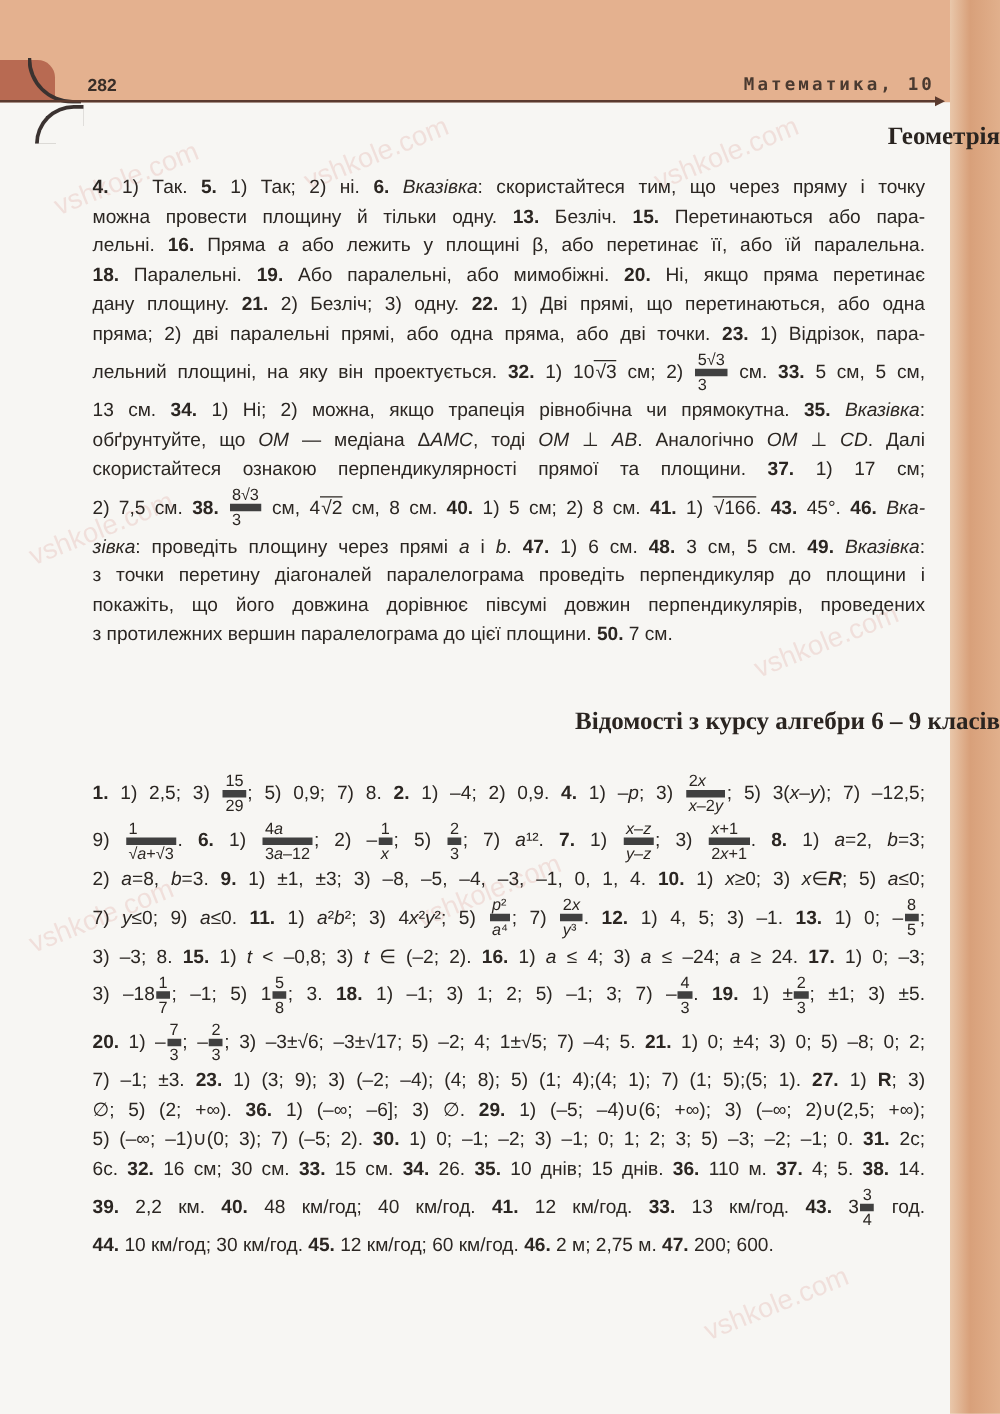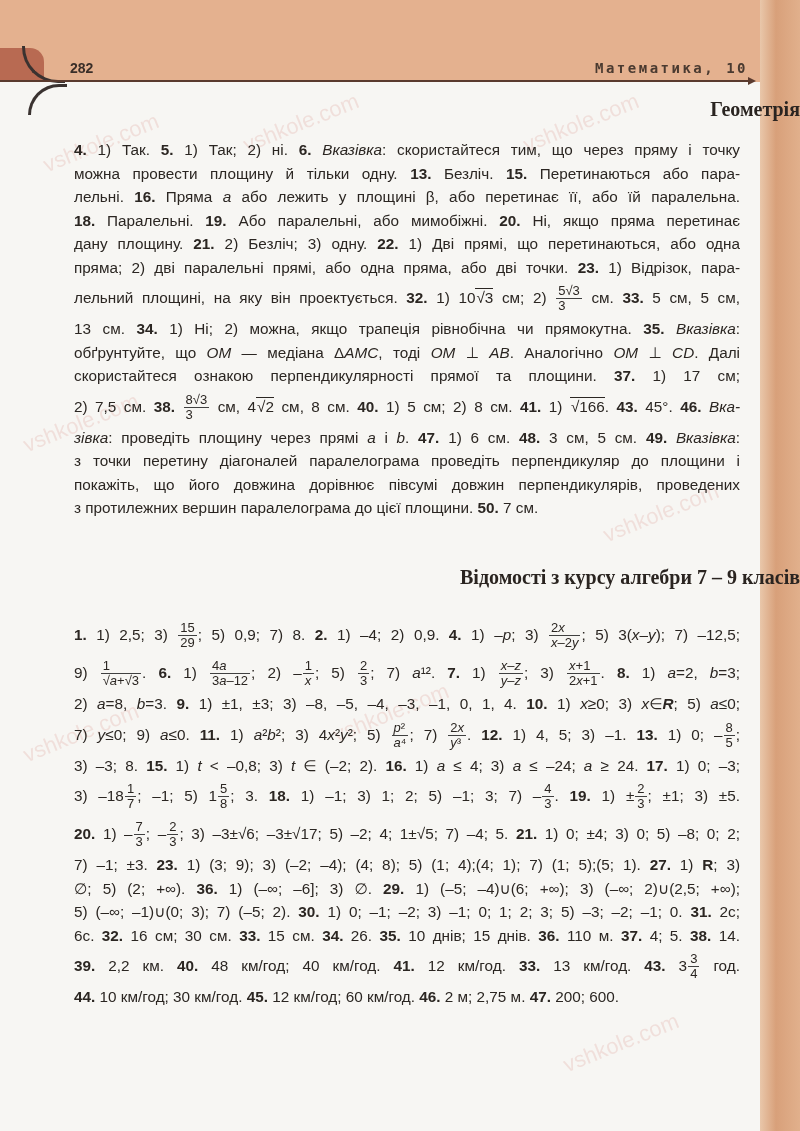--- a/index.html
+++ b/index.html
@@ -67,21 +67,21 @@
   .text-block .ln { display:block; white-space:nowrap; text-align:justify; text-align-last:justify; }
   .text-block .ln.last { text-align-last:left; }
   .text-block .tall { line-height:38px; }
   b.n { font-weight:bold; }
   i { font-style:italic; }
   .frac {
     display:inline-block; vertical-align:middle; text-align:center; font-size:13px; line-height:14px;
     margin:0 1px;
   }
   .frac > span { display:block; padding:0 2px; }
-  .frac > span.num { border-bottom:1px solid #404040; }
+  .frac > span.num { border-bottom:6px solid #404040; }
   .sqrt { border-top:1px solid #2b2622; padding-left:1px; }
   .watermark {
     position:absolute; font-size:22px; color:rgba(210,120,110,0.18); transform:rotate(-22deg);
     font-family:"Liberation Sans", sans-serif; pointer-events:none;
   }
 </style>
 </head>
 <body>
 
 <div class="top-band"></div>
@@ -118,21 +118,21 @@
   <span class="ln">13 см. <b class="n">34.</b> 1) Ні; 2) можна, якщо трапеція рівнобічна чи прямокутна. <b class="n">35.</b> <i>Вказівка</i>:</span>
   <span class="ln">обґрунтуйте, що <i>OM</i> — медіана Δ<i>AMC</i>, тоді <i>OM</i> ⊥ <i>AB</i>. Аналогічно <i>OM</i> ⊥ <i>CD</i>. Далі</span>
   <span class="ln">скористайтеся ознакою перпендикулярності прямої та площини. <b class="n">37.</b> 1) 17 см;</span>
   <span class="ln tall">2) 7,5 см. <b class="n">38.</b> <span class="frac"><span class="num">8√3</span><span>3</span></span> см, 4<span class="sqrt">√2</span> см, 8 см. <b class="n">40.</b> 1) 5 см; 2) 8 см. <b class="n">41.</b> 1) <span class="sqrt">√166</span>. <b class="n">43.</b> 45°. <b class="n">46.</b> <i>Вка-</i></span>
   <span class="ln"><i>зівка</i>: проведіть площину через прямі <i>a</i> і <i>b</i>. <b class="n">47.</b> 1) 6 см. <b class="n">48.</b> 3 см, 5 см. <b class="n">49.</b> <i>Вказівка</i>:</span>
   <span class="ln">з точки перетину діагоналей паралелограма проведіть перпендикуляр до площини і</span>
   <span class="ln">покажіть, що його довжина дорівнює півсумі довжин перпендикулярів, проведених</span>
   <span class="ln last">з протилежних вершин паралелограма до цієї площини. <b class="n">50.</b> 7 см.</span>
 </div>
 
-<div class="section-title" style="top:566px;">Відомості з курсу алгебри 7 – 9 класів</div>
+<div class="section-title" style="top:566px;">Відомості з курсу алгебри 6 – 9 класів</div>
 
 <div class="text-block" style="top:600px;margin-top:16px;">
   <span class="ln tall"><b class="n">1.</b> 1) 2,5; 3) <span class="frac"><span class="num">15</span><span>29</span></span>; 5) 0,9; 7) 8. <b class="n">2.</b> 1) –4; 2) 0,9. <b class="n">4.</b> 1) –<i>p</i>; 3) <span class="frac"><span class="num">2<i>x</i></span><span><i>x</i>–2<i>y</i></span></span>; 5) 3(<i>x</i>–<i>y</i>); 7) –12,5;</span>
   <span class="ln tall">9) <span class="frac"><span class="num">1</span><span>√<i>a</i>+√3</span></span>. <b class="n">6.</b> 1) <span class="frac"><span class="num">4<i>a</i></span><span>3<i>a</i>–12</span></span>; 2) –<span class="frac"><span class="num">1</span><span><i>x</i></span></span>; 5) <span class="frac"><span class="num">2</span><span>3</span></span>; 7) <i>a</i>¹². <b class="n">7.</b> 1) <span class="frac"><span class="num"><i>x</i>–<i>z</i></span><span><i>y</i>–<i>z</i></span></span>; 3) <span class="frac"><span class="num"><i>x</i>+1</span><span>2<i>x</i>+1</span></span>. <b class="n">8.</b> 1) <i>a</i>=2, <i>b</i>=3;</span>
   <span class="ln">2) <i>a</i>=8, <i>b</i>=3. <b class="n">9.</b> 1) ±1, ±3; 3) –8, –5, –4, –3, –1, 0, 1, 4. <b class="n">10.</b> 1) <i>x</i>≥0; 3) <i>x</i>∈<b><i>R</i></b>; 5) <i>a</i>≤0;</span>
   <span class="ln tall">7) <i>y</i>≤0; 9) <i>a</i>≤0. <b class="n">11.</b> 1) <i>a</i>²<i>b</i>²; 3) 4<i>x</i>²<i>y</i>²; 5) <span class="frac"><span class="num"><i>p</i>²</span><span><i>a</i>⁴</span></span>; 7) <span class="frac"><span class="num">2<i>x</i></span><span><i>y</i>³</span></span>. <b class="n">12.</b> 1) 4, 5; 3) –1. <b class="n">13.</b> 1) 0; –<span class="frac"><span class="num">8</span><span>5</span></span>;</span>
   <span class="ln">3) –3; 8. <b class="n">15.</b> 1) <i>t</i> &lt; –0,8; 3) <i>t</i> ∈ (–2; 2). <b class="n">16.</b> 1) <i>a</i> ≤ 4; 3) <i>a</i> ≤ –24; <i>a</i> ≥ 24. <b class="n">17.</b> 1) 0; –3;</span>
   <span class="ln tall">3) –18<span class="frac"><span class="num">1</span><span>7</span></span>; –1; 5) 1<span class="frac"><span class="num">5</span><span>8</span></span>; 3. <b class="n">18.</b> 1) –1; 3) 1; 2; 5) –1; 3; 7) –<span class="frac"><span class="num">4</span><span>3</span></span>. <b class="n">19.</b> 1) ±<span class="frac"><span class="num">2</span><span>3</span></span>; ±1; 3) ±5.</span>
   <span class="ln tall"><b class="n">20.</b> 1) –<span class="frac"><span class="num">7</span><span>3</span></span>; –<span class="frac"><span class="num">2</span><span>3</span></span>; 3) –3±√6; –3±√17; 5) –2; 4; 1±√5; 7) –4; 5. <b class="n">21.</b> 1) 0; ±4; 3) 0; 5) –8; 0; 2;</span>
   <span class="ln">7) –1; ±3. <b class="n">23.</b> 1) (3; 9); 3) (–2; –4); (4; 8); 5) (1; 4);(4; 1); 7) (1; 5);(5; 1). <b class="n">27.</b> 1) <b>R</b>; 3)</span>

